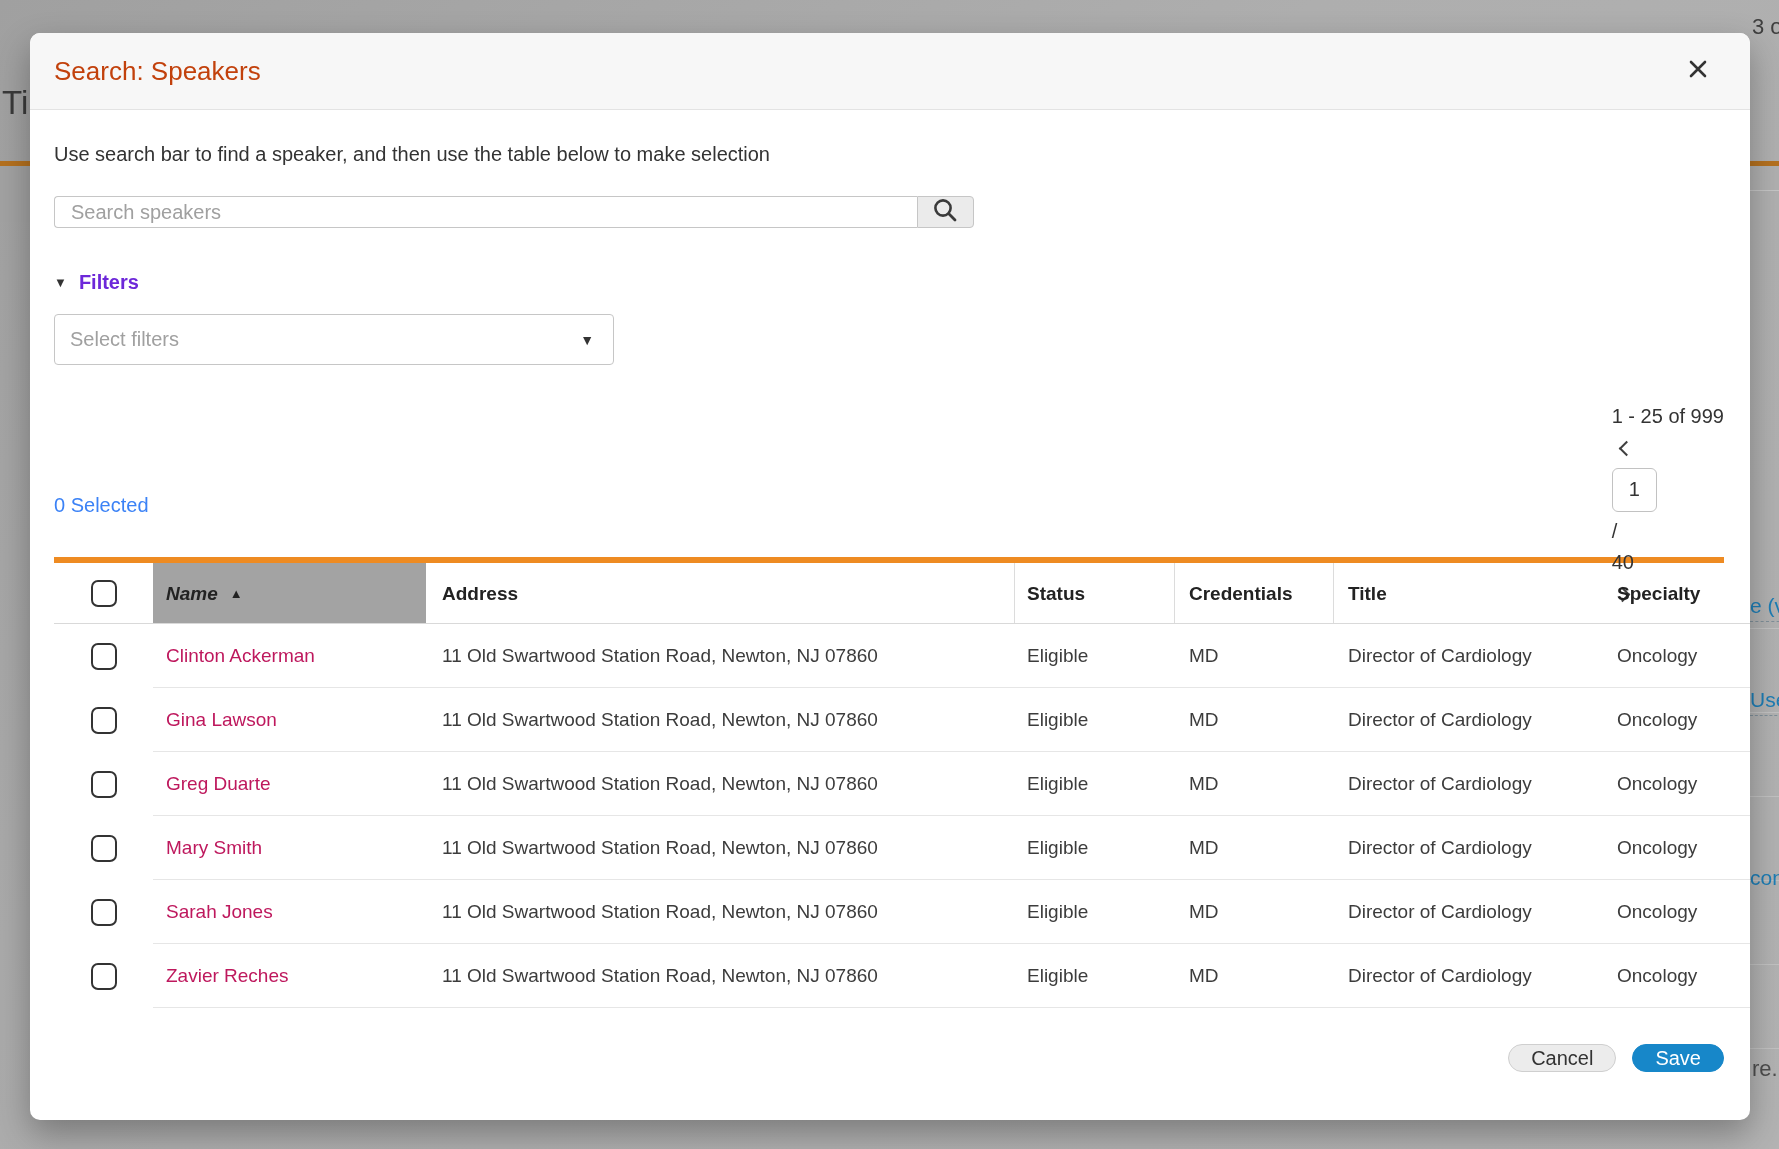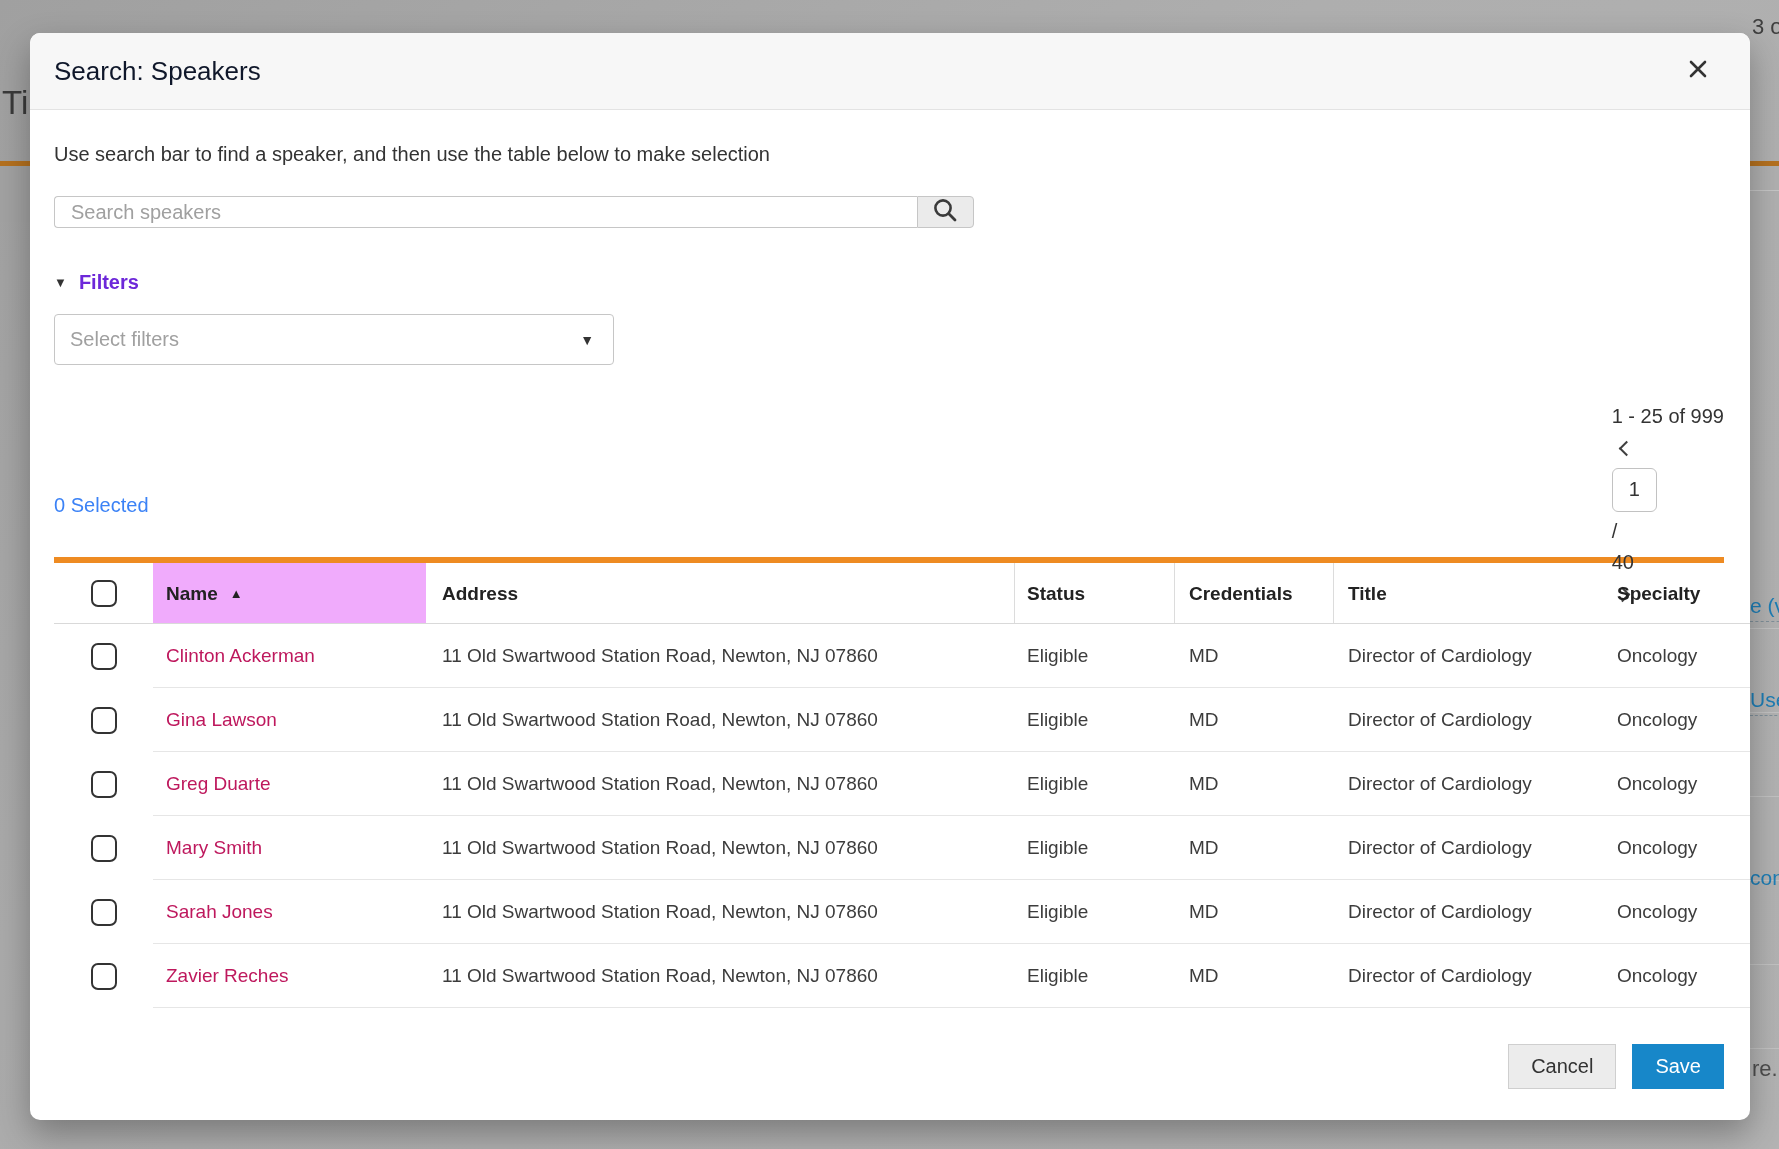--- a/index.html
+++ b/index.html
@@ -24,21 +24,21 @@
   
   .modal {
     position:absolute; left:30px; top:33px; width:1720px; height:1087px;
     background:#fff; border-radius:10px; box-shadow:0 14px 34px rgba(0,0,0,.30);
     z-index:5; display:flex; flex-direction:column;
   }
   .modal-header {
     height:77px; flex:0 0 77px; background:#f7f7f7; border-bottom:1px solid #e3e3e3;
     border-radius:10px 10px 0 0; display:flex; align-items:center; padding:0 38px 0 24px;
   }
-  .modal-title { font-size:26px; color:#0f172a; }
+  .modal-title { font-size:26px; color:#c2410c; }
   .close-btn { margin-left:auto; width:28px; height:28px; display:flex; align-items:center; justify-content:center; cursor:pointer; }
 
   .modal-body { flex:1; padding:0 26px 0 24px; }
 
   .instruction { margin-top:32px; font-size:20px; color:#333; line-height:24px; }
 
   .search-row { margin-top:30px; display:flex; width:920px; height:32px; }
   .search-input {
     flex:1; border:1px solid #c6c6c6; border-right:none; border-radius:4px 0 0 4px;
     font-size:20px; padding:0 16px; color:#333; outline:none;
@@ -85,28 +85,28 @@
   .tr.head { height:61px; font-weight:700; color:#222; }
   .tr.head::after { left:0; border-color:#d9d9d9; }
   .c-check  { width:99px;  padding-left:37px; }
   .c-name   { width:273px; padding-left:13px; }
   .c-addr   { width:589px; padding-left:16px; }
   .c-status { width:160px; padding-left:12px; }
   .c-cred   { width:159px; padding-left:14px; }
   .c-title  { width:269px; padding-left:14px; }
   .c-spec   { width:121px; padding-left:14px; }
   .tr.head .cell { align-self:stretch; display:flex; align-items:center; }
-  .tr.head .c-name { background:#f0abfc; }
+  .tr.head .c-name { background:#a3a3a3;font-style:italic; }
   .tr.head .c-addr, .tr.head .c-status, .tr.head .c-cred { border-right:1px solid #dcdcdc; }
   .sort-arrow { font-size:13px; margin-left:12px; color:#222; }
   .checkbox { width:26px; height:27px; border:2px solid #333; border-radius:7px; background:#fff; cursor:pointer; }
   .name-link { color:#be185d; cursor:pointer; text-decoration:none; }
 
   .modal-footer { margin-top:36px; display:flex; justify-content:flex-end; gap:16px; }
-  .btn { height:45px; border-radius:0; font-size:20px; display:flex; align-items:center; padding:0 22px; cursor:pointer;
+  .btn { height:28px; border-radius:15px; font-size:20px; display:flex; align-items:center; padding:0 22px; cursor:pointer;
          font-family:"Liberation Sans","DejaVu Sans",sans-serif; }
   .btn-cancel { background:#ececec; border:1px solid #cfcfcf; color:#333; }
   .btn-save { background:#1787c9; border:1px solid #1787c9; color:#fff; }
 </style>
 </head>
 <body>
 
 <div class="stage">
 
   <div class="bg-top-num">3 o</div>

